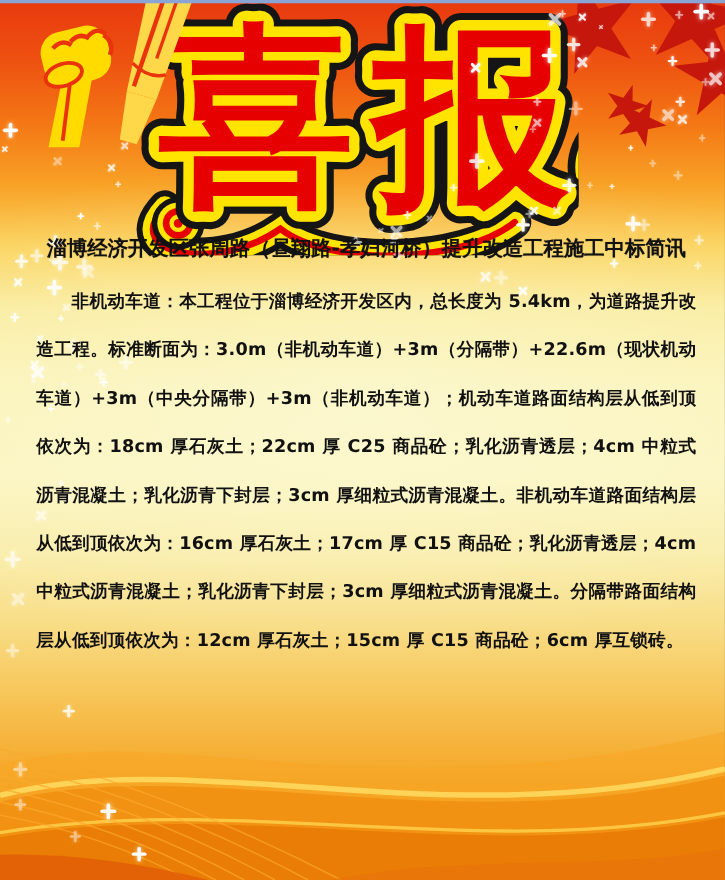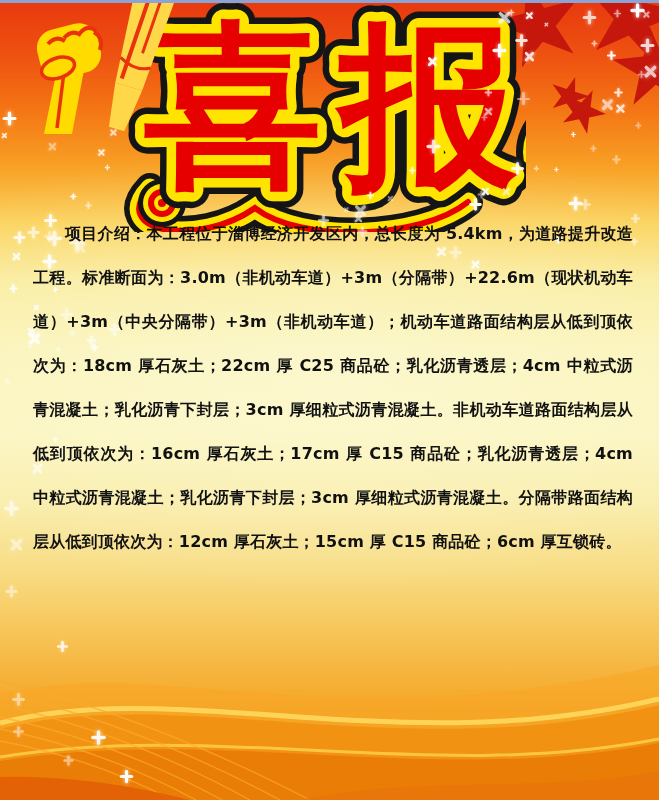--- a/index.html
+++ b/index.html
@@ -220,16 +220,17 @@
       <path d="M0,80 Q128,108 250,175"></path>
       <path d="M0,92 Q116,117 222,175"></path>
       <path d="M0,104 Q104,125 196,175"></path>
       <path d="M0,116 Q92,133 172,175"></path>
     </g>
     <path d="M0,152 Q90,150 190,175 L0,175 Z" fill="#e35d07" opacity="0.85"></path>
     <path d="M300,175 C420,150 560,168 659,146 L659,175 Z" fill="#e8740a" opacity="0.8"></path>
   </svg>
 
   <div class="content">
-    <p class="para"><span class="lead">项目介绍：</span><span>本工程位于淄博经济开发区内，总长度为 5.4km，为道路提升改造工程。标准断面为：3.0m（非机动车道）+3m（分隔带）+22.6m（现状机动车道）+3m（中央分隔带）+3m（非机动车道）；机动车道路面结构层从低到顶依次为：18cm 厚石灰土；22cm 厚 C25 商品砼；乳化沥青透层；4cm 中粒式沥青混凝土；乳化沥青下封层；3cm 厚细粒式沥青混凝土。非机动车道路面结构层从低到顶依次为：16cm 厚石灰土；17cm 厚 C15 商品砼；乳化沥青透层；4cm 中粒式沥青混凝土；乳化沥青下封层；3cm 厚细粒式沥青混凝土。分隔带路面结构层从低到顶依次为：12cm 厚石灰土；15cm 厚 C15 商品砼；6cm 厚互锁砖。</span></p>
+    <div class="headline">淄博经济开发区张周路（昼翔路-孝妇河桥）提升改造工程施工中标简讯</div>
+    <p class="para"><span class="lead">非机动车道：</span><span>本工程位于淄博经济开发区内，总长度为 5.4km，为道路提升改造工程。标准断面为：3.0m（非机动车道）+3m（分隔带）+22.6m（现状机动车道）+3m（中央分隔带）+3m（非机动车道）；机动车道路面结构层从低到顶依次为：18cm 厚石灰土；22cm 厚 C25 商品砼；乳化沥青透层；4cm 中粒式沥青混凝土；乳化沥青下封层；3cm 厚细粒式沥青混凝土。非机动车道路面结构层从低到顶依次为：16cm 厚石灰土；17cm 厚 C15 商品砼；乳化沥青透层；4cm 中粒式沥青混凝土；乳化沥青下封层；3cm 厚细粒式沥青混凝土。分隔带路面结构层从低到顶依次为：12cm 厚石灰土；15cm 厚 C15 商品砼；6cm 厚互锁砖。</span></p>
   </div>
 
 </div>
 
 </body></html>

